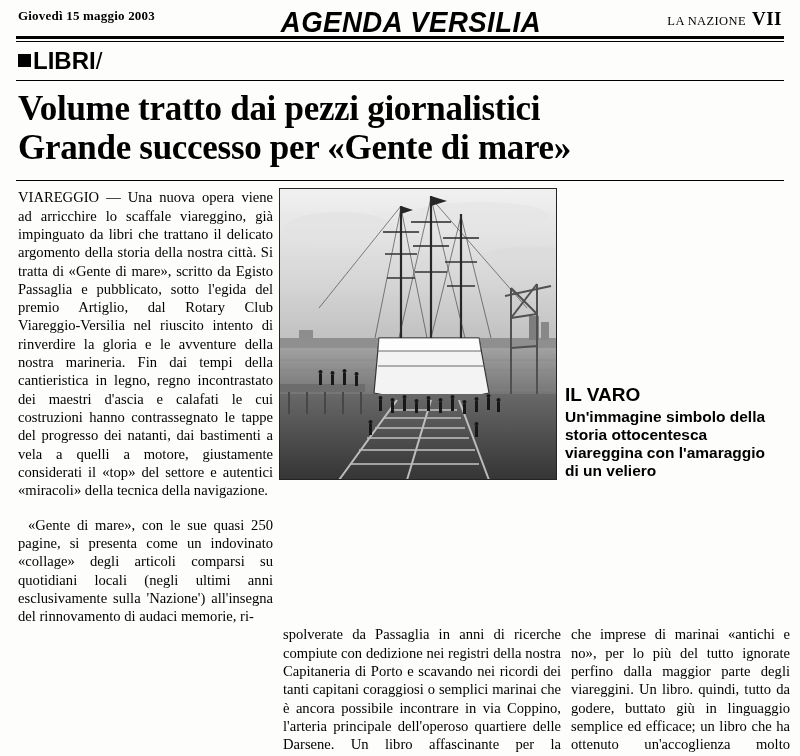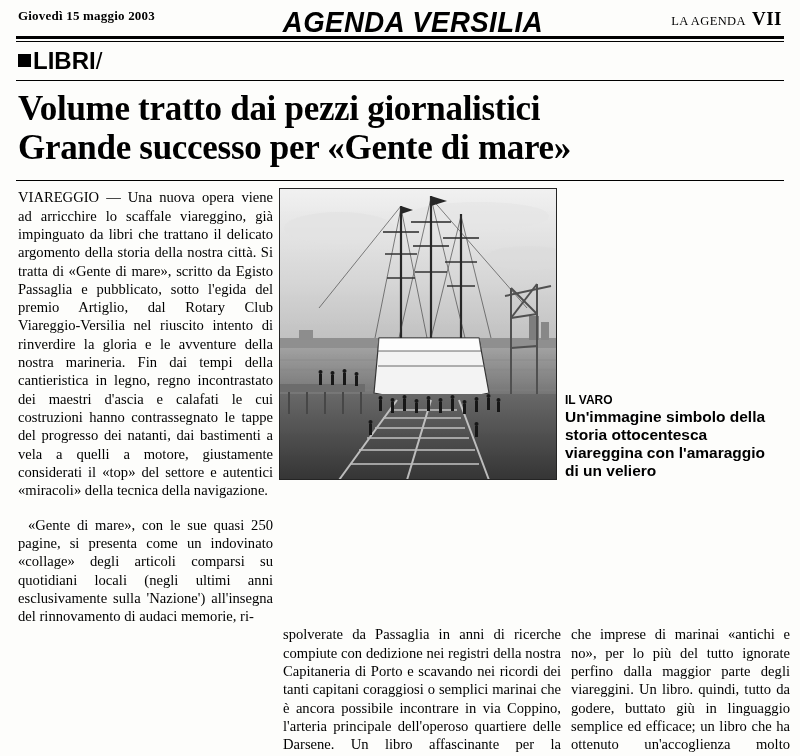--- a/index.html
+++ b/index.html
@@ -178,21 +178,21 @@
     box-sizing: border-box;
     padding: 0 0 0 2px;
     height: 292px;
     display: flex;
     flex-direction: column;
     justify-content: flex-end;
   }
   .caption-title {
     font-family: "Liberation Sans", sans-serif;
     font-weight: bold;
-    font-size: 12px;
+    font-size: 19px;
     line-height: 1.18;
     margin-bottom: 1px;
   }
   .caption-text {
     font-family: "Liberation Sans", sans-serif;
     font-weight: bold;
     font-size: 15.5px;
     line-height: 1.17;
   }
   .caption-gap { height: 10px; }
@@ -215,21 +215,21 @@
 </style>
 </head>
 <body>
 
 <div class="page">
 
   <div class="masthead">
     <div class="masthead-date">Giovedì 15 maggio 2003</div>
     <div class="masthead-title">AGENDA VERSILIA</div>
     <div class="masthead-right">
-      <span class="masthead-paper">LA AGENDA</span>
+      <span class="masthead-paper">LA NAZIONE</span>
       <span class="masthead-page">VII</span>
     </div>
   </div>
 
   <div class="rule-thick"></div>
   <div class="rule-thin"></div>
 
   <div class="kicker">
     <span class="kicker-square"></span>
     <span class="kicker-label">LIBRI</span>

